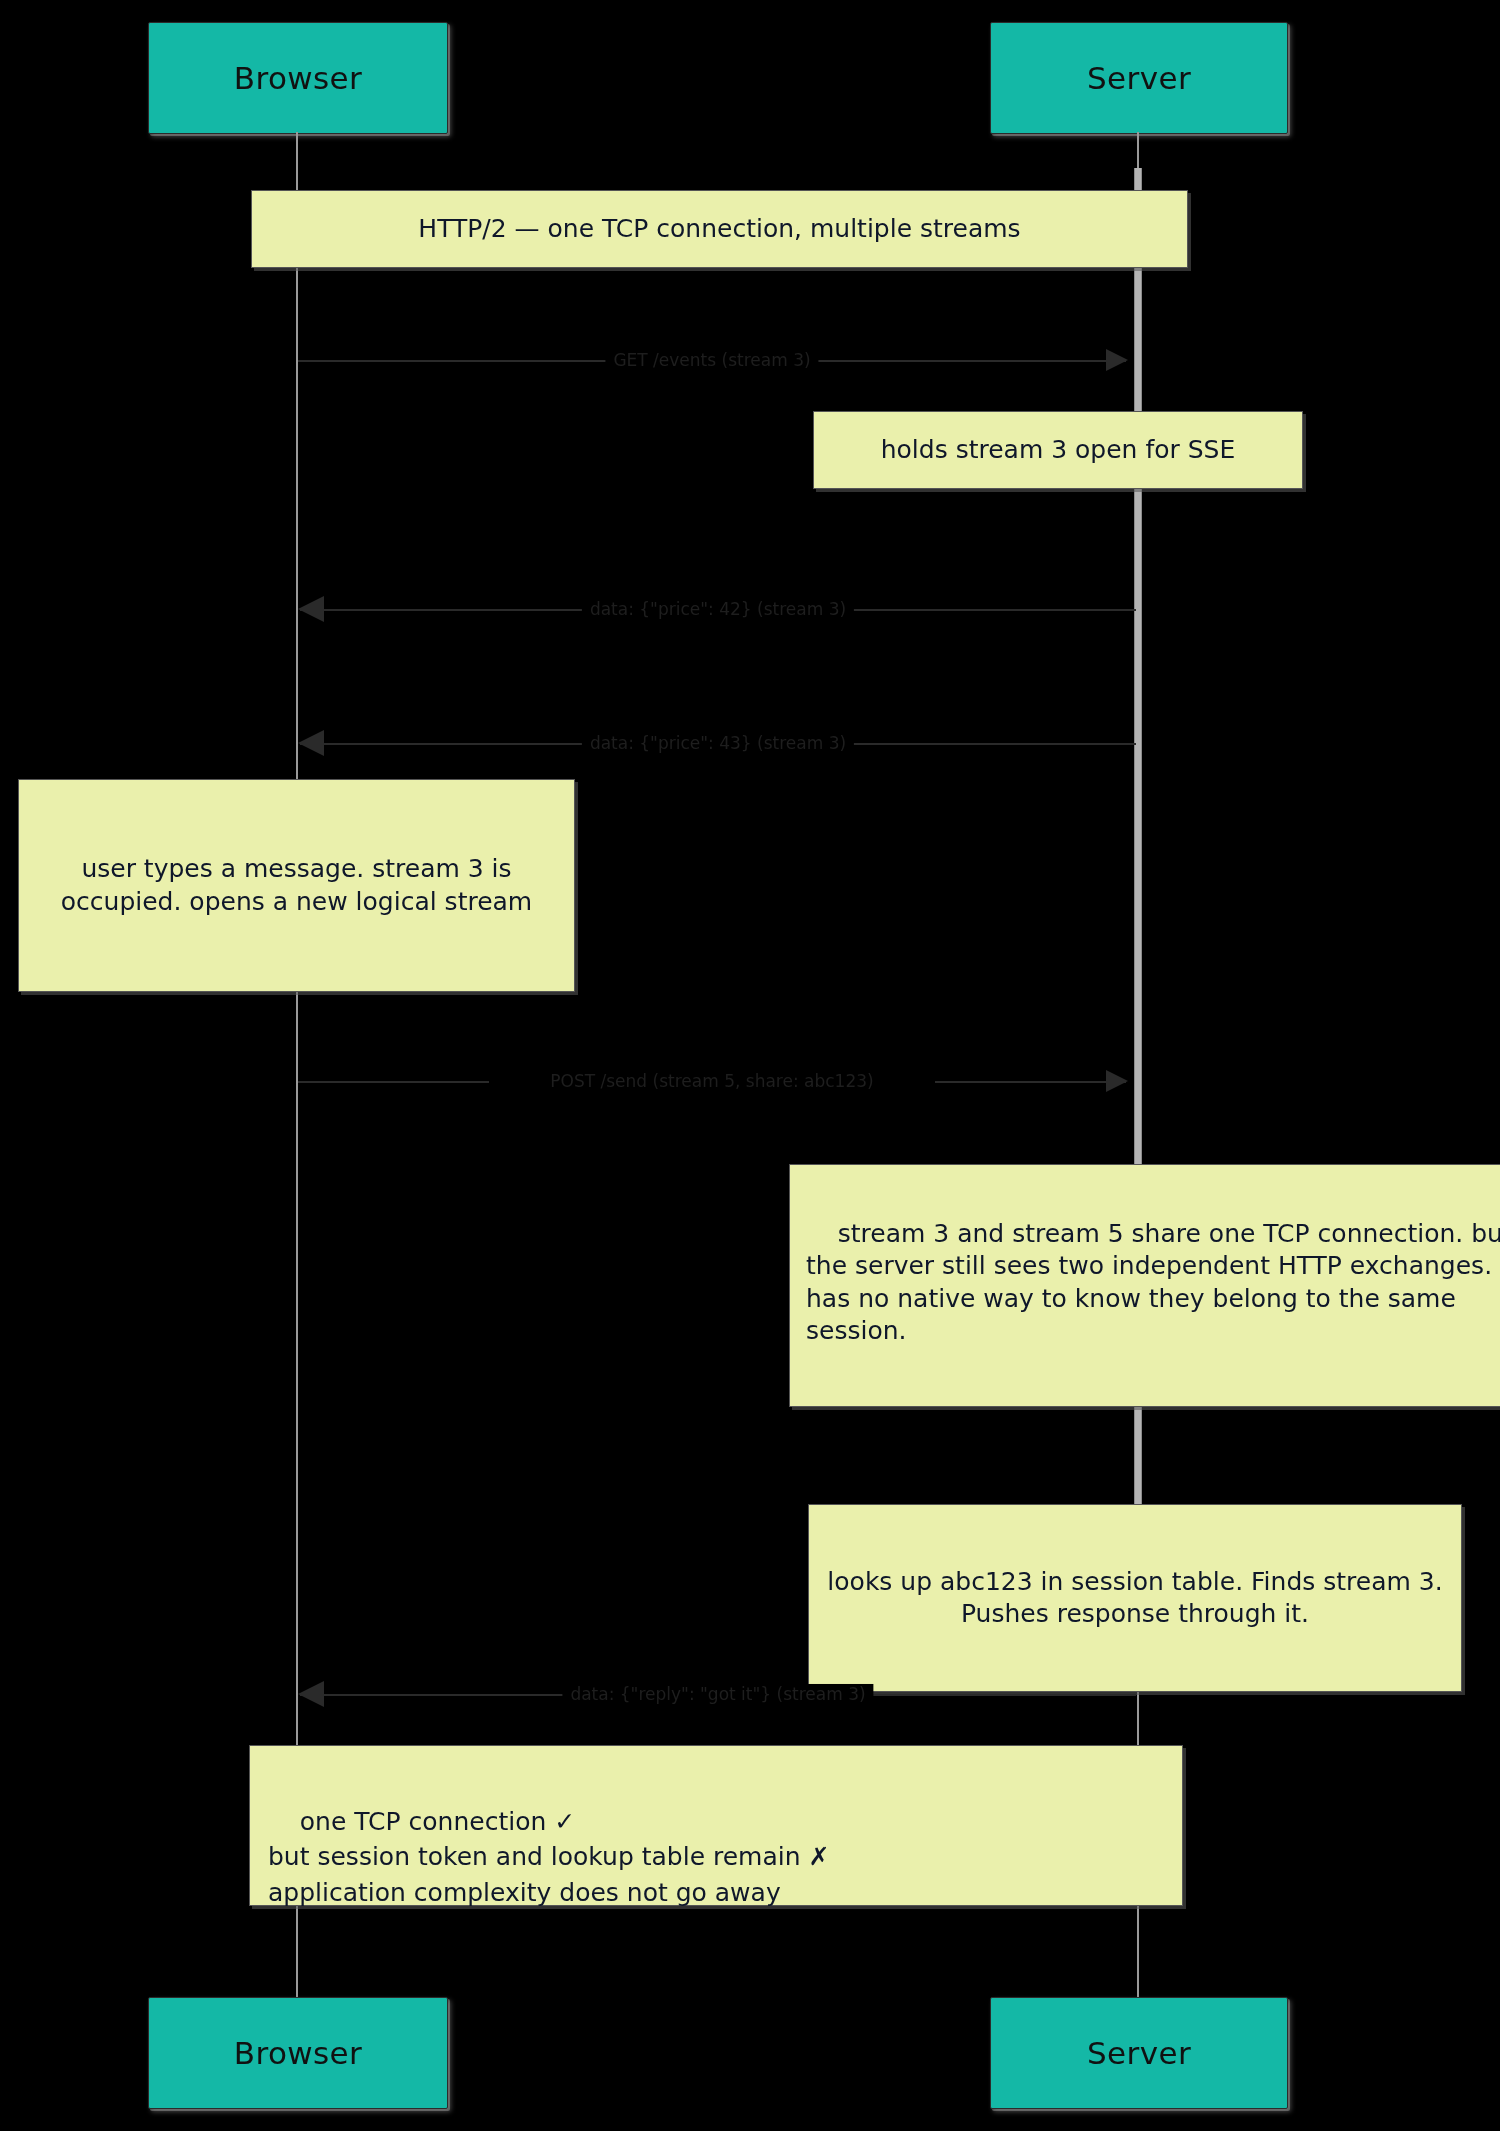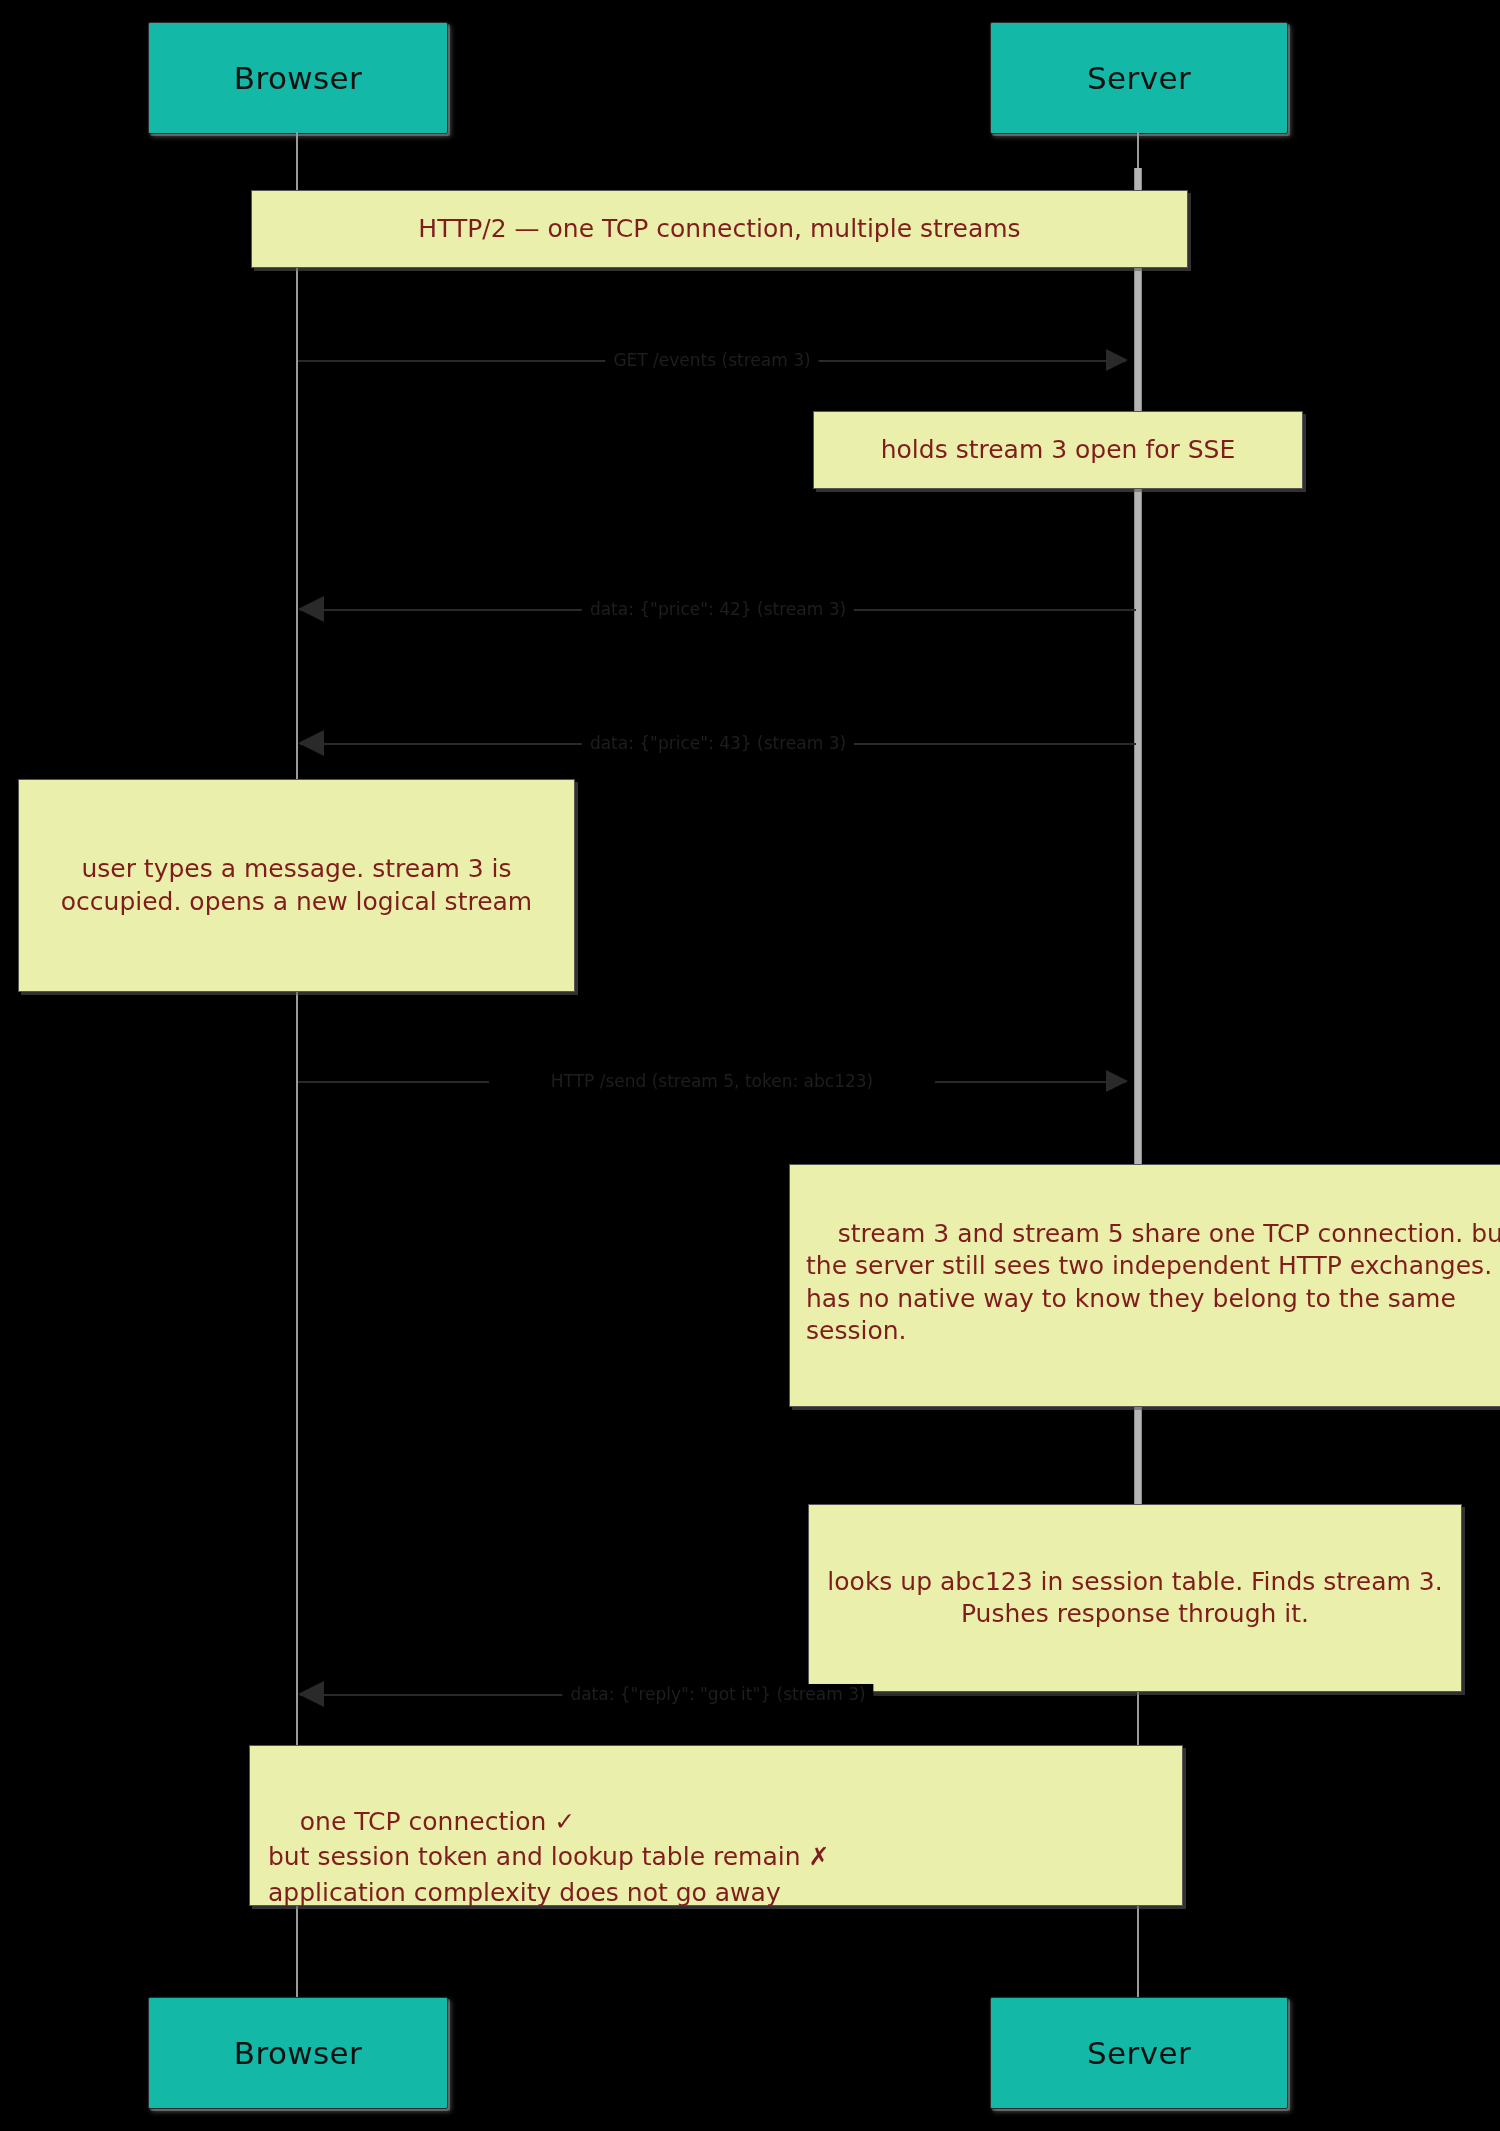--- a/index.html
+++ b/index.html
@@ -46,21 +46,21 @@
   }
 
   
   .note{
     position:absolute;
     background:#eaf0ac;
     border:1.4px solid #555555;
     box-shadow:3px 3px 0 rgba(90,90,90,0.55);
     font-size:25px;
     line-height:1.30;
-    color:#7f1d1d;
+    color:#0f172a;
     padding:12px 16px;
     box-sizing:border-box;
     white-space:pre-wrap;
   }
   .note.center{ text-align:center; display:flex; align-items:center; justify-content:center;}
   .note.left{ text-align:left; }
 
   
   .msg{
     position:absolute;
@@ -153,21 +153,21 @@
     <div class="label">data: {"price": 43} (stream 3)</div>
   </div>
 
   <div class="note center" style="left:18px; top:779px; width:557px; height:213px;">
     <span>user types a message. stream 3 is occupied. opens a new logical stream</span>
   </div>
 
   <div class="msg" style="left:298px; top:1060px; width:828px; height:42px;">
     <div class="line"></div>
     <div class="arrowhead right"></div>
-    <div class="label wrap">HTTP /send (stream 5, token: abc123)</div>
+    <div class="label wrap">POST /send (stream 5, share: abc123)</div>
   </div>
 
   <div class="note left" style="left:789px; top:1164px; width:752px; height:243px; padding:20px 16px;">
     <span>stream 3 and stream 5 share one TCP connection. but the server still sees two independent HTTP exchanges. it has no native way to know they belong to the same session.</span>
   </div>
 
   <div class="note center" style="left:808px; top:1504px; width:654px; height:188px;">
     <span>looks up abc123 in session table. Finds stream 3. Pushes response through it.</span>
   </div>
 

